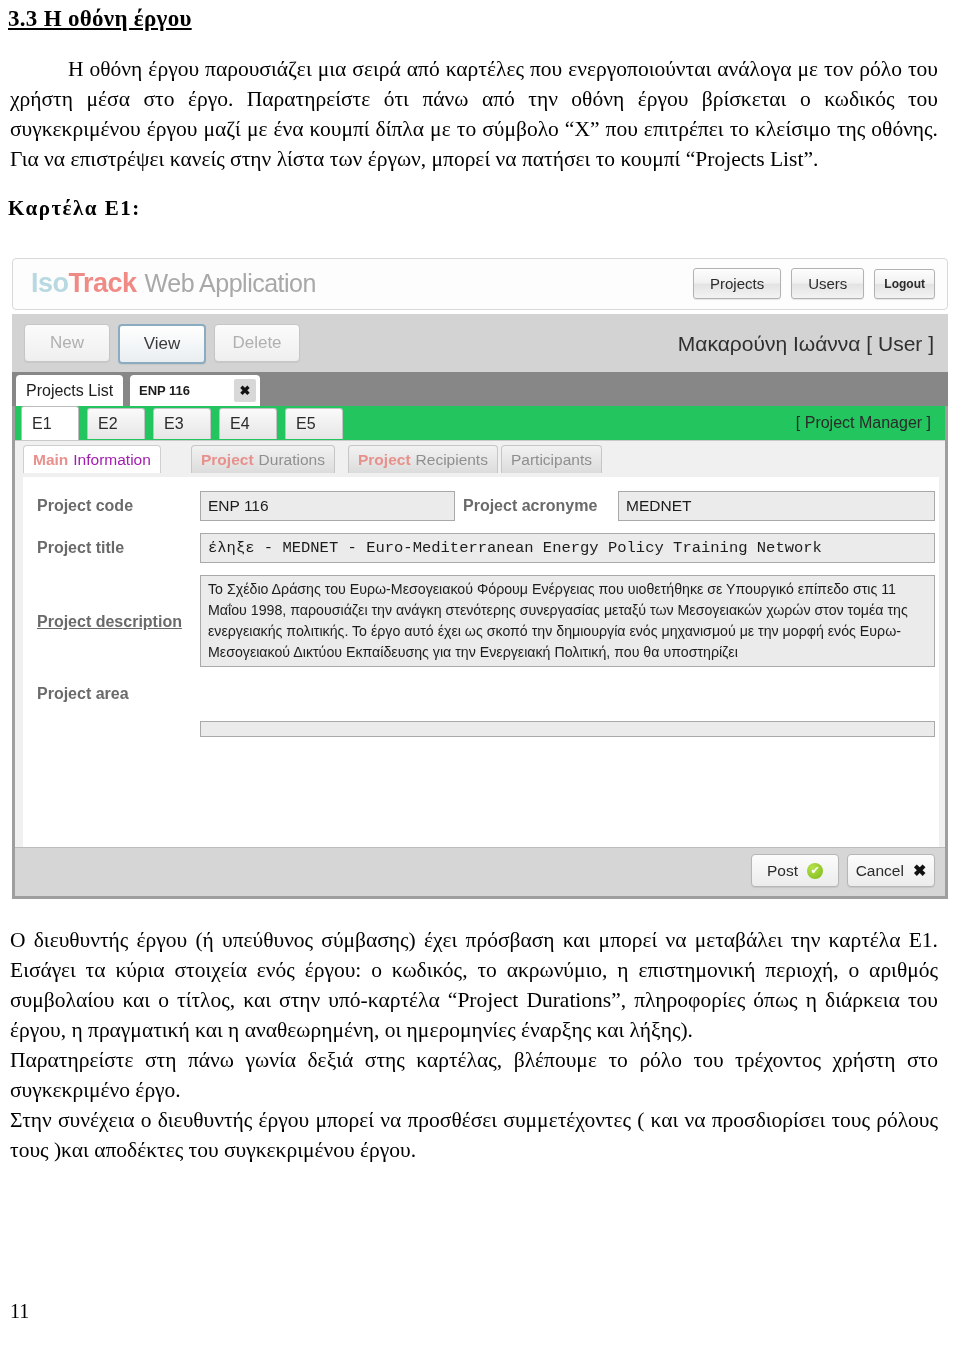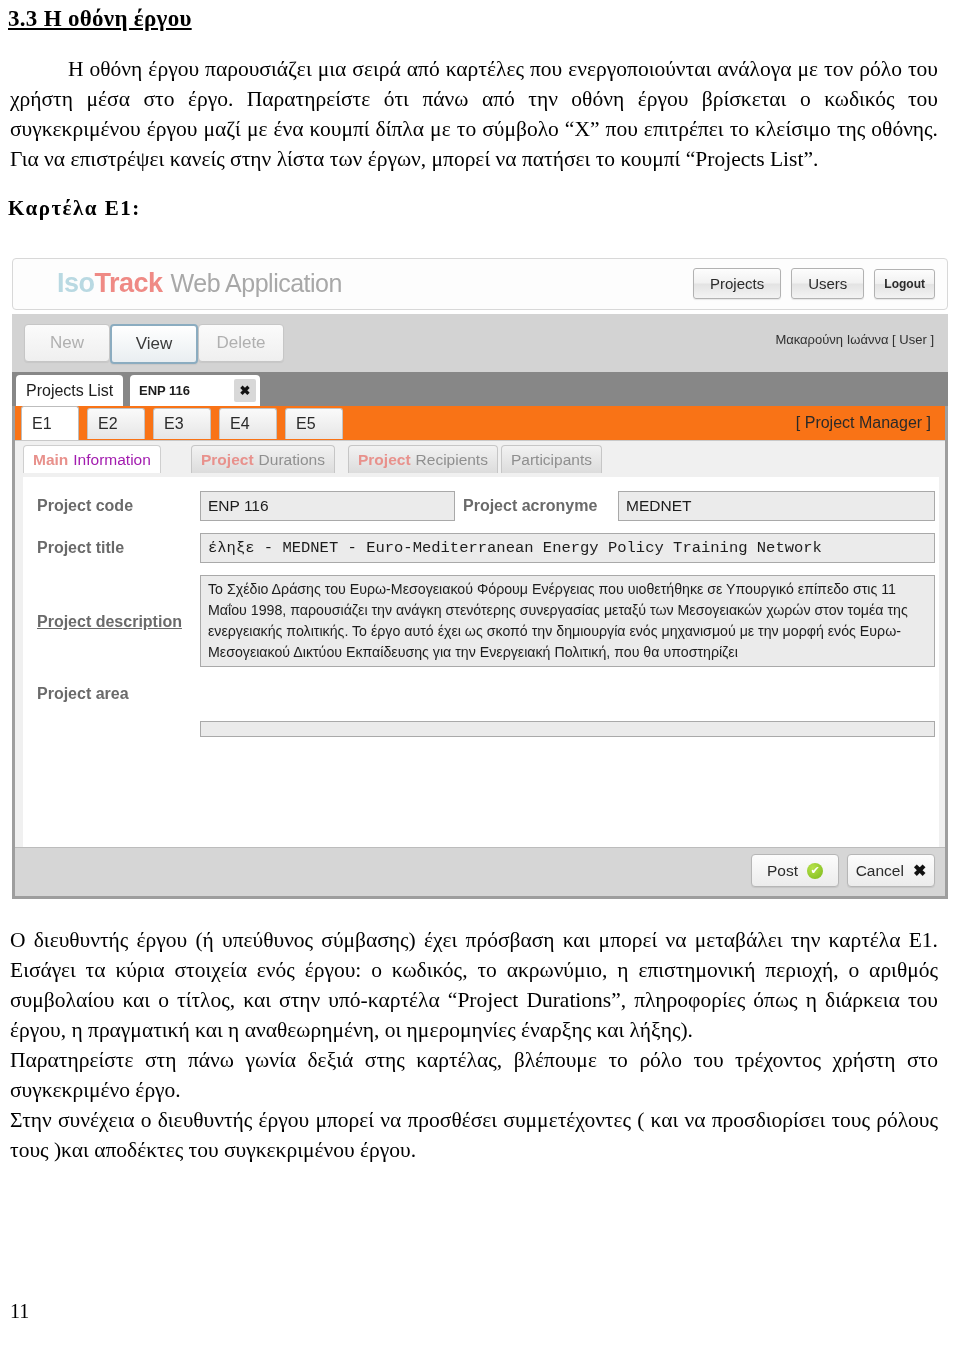--- a/index.html
+++ b/index.html
@@ -81,21 +81,21 @@
   }
   .logo {
     position: absolute;
     left: 18px;
     top: 9px;
     font-size: 27px;
     font-weight: bold;
     letter-spacing: -0.5px;
     white-space: nowrap;
   }
-  .logo .iso { color: #b9d9e2; margin-left: 26px; }
+  .logo .iso { color: #b9d9e2; }
   .logo .track { color: #ef8a85; }
   .logo .webapp {
     color: #a8a8a8;
     font-weight: normal;
     font-size: 25px;
     margin-left: 8px;
   }
   .brand-actions {
     position: absolute;
     right: 12px;
@@ -124,21 +124,21 @@
     height: 58px;
     background: #d3d3d3;
     margin-top: 4px;
     box-sizing: border-box;
   }
   .tool-btns {
     position: absolute;
     left: 12px;
     top: 10px;
     display: flex;
-    gap: 0;
+    gap: 8px;
     justify-content: flex-end;
   }
   .toolbtn {
     width: 84px;
     height: 36px;
     border: 1px solid #c6c6c6;
     border-radius: 4px;
     background: linear-gradient(to bottom, #fbfbfb, #efefef);
     color: #b0b0b0;
     font-size: 17px;
@@ -151,21 +151,21 @@
   }
   .toolbtn.active {
     border: 2px solid #8bacc0;
     color: #3b3b3b;
     background: linear-gradient(to bottom, #ffffff, #e9eef1);
   }
   .user-label {
     position: absolute;
     right: 14px;
     top: 18px;
-    font-size: 13px;
+    font-size: 21px;
     color: #2f2f2f;
     white-space: nowrap;
   }
 
   
   .tabstrip {
     position: relative;
     height: 34px;
     background: #878787;
     box-sizing: border-box;
@@ -217,21 +217,21 @@
     border-left: 3px solid #9e9e9e;
     border-right: 3px solid #9e9e9e;
     border-bottom: 3px solid #9e9e9e;
     min-height: 474px;
     box-sizing: border-box;
   }
 
   .etabs {
     position: relative;
     height: 34px;
-    background: #f97316;
+    background: #22c55e;
     border-bottom: 1px solid #c9c9c9;
   }
   .etab {
     position: absolute;
     top: 2px;
     width: 58px;
     height: 31px;
     display: flex;
     align-items: center;
     padding-left: 10px;

